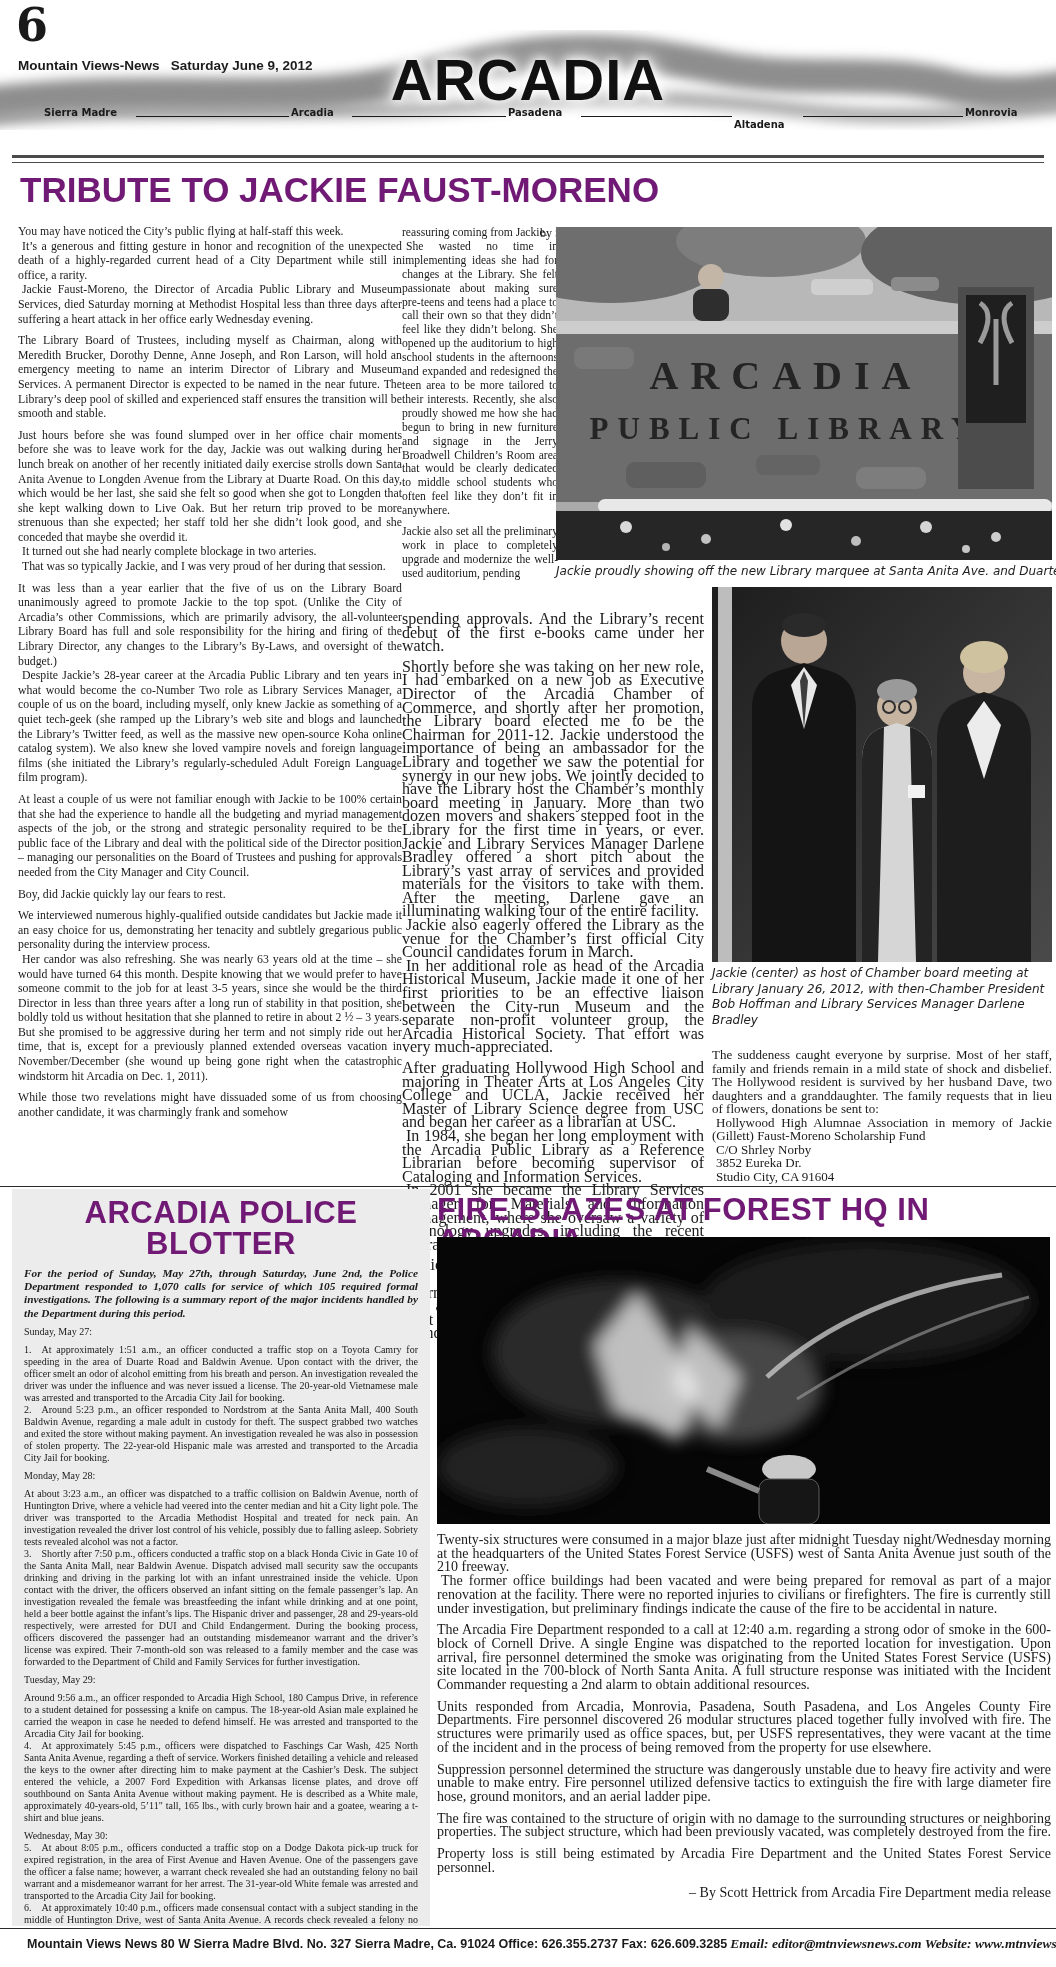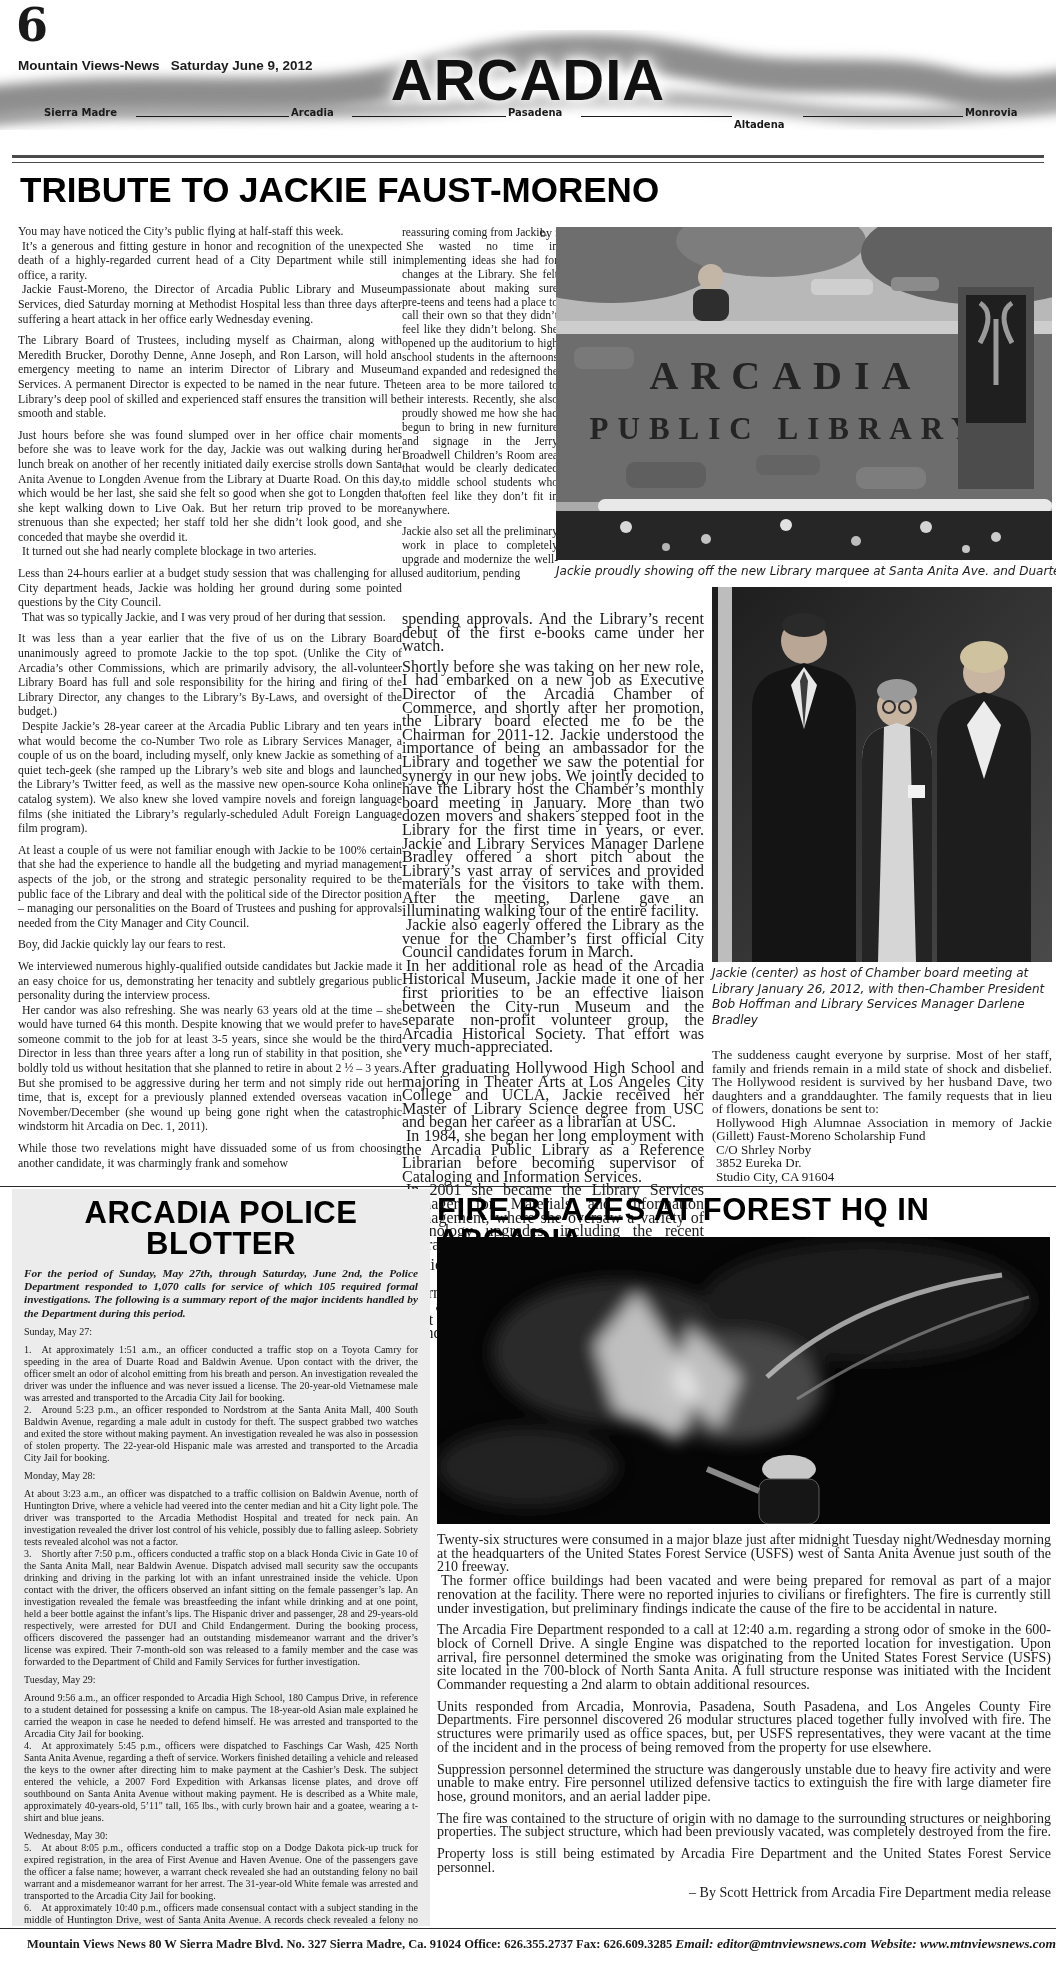--- a/index.html
+++ b/index.html
@@ -9,21 +9,21 @@
   
   .pagenum{font-family:"DejaVu Serif",serif;font-size:46px;font-weight:700;line-height:1;}
   .masthead{font-family:"Liberation Sans",sans-serif;font-size:13.5px;font-weight:700;white-space:pre;}
   .banner-title{font-family:"Liberation Sans",sans-serif;font-weight:700;font-size:58px;letter-spacing:1px;
       text-align:center;color:#111;text-shadow:0 0 8px #fff,0 0 16px #fff,0 0 24px #fff;}
   .cityline{height:0;border-top:1.5px solid #1a1a1a;}
   .city{font-family:"DejaVu Sans",sans-serif;font-size:10px;font-weight:700;background:transparent;white-space:nowrap;}
   .dblrule{border-top:3px solid #4a4a4a;border-bottom:1.5px solid #4a4a4a;height:4px;}
   .rule{border-top:1.5px solid #2a2a2a;height:0;}
   
-  .headline{font-family:"Liberation Sans",sans-serif;font-weight:700;color:#000000;line-height:1;}
+  .headline{font-family:"Liberation Sans",sans-serif;font-weight:700;color:#701a75;line-height:1;}
   .byline{font-size:12px;margin-top:40px;}
   .byline em{font-style:italic;}
   
   .cols p{margin:0;text-align:justify;line-height:inherit;}
   .cols p.gap{margin-top:7px;}
   .cols p.cont{text-indent:4px;}
   .col1{font-size:11.8px;line-height:14.6px;}
   .col2a{font-size:11.6px;line-height:13.9px;}
   .col2b{font-size:16px;line-height:13.6px;}
   .colR{font-size:13px;line-height:13.5px;}
@@ -39,21 +39,21 @@
   .entries p.day{text-align:left;}
   
   .fire-headline{font-size:31px;letter-spacing:.5px;}
   .firebody{font-size:14px;line-height:13.7px;}
   .firebody p{margin:0;text-align:justify;}
   .firebody p.gap{margin-top:8px;}
   .firebody p.cont{text-indent:4px;}
   .fire-byline{text-align:right;margin-top:8px;}
   
   .footer{font-size:12.5px;white-space:nowrap;}
-  .footer .finfo{font-family:Liberation Serif, serif;font-weight:700;padding-left:21px;}
+  .footer .finfo{font-family:Liberation Sans, sans-serif;font-weight:700;padding-left:21px;}
   .footer .fmail{font-family:"Liberation Serif",serif;font-weight:700;font-style:italic;font-size:13.5px;}
   svg text{font-family:"Liberation Serif",serif;}
 </style>
 </head>
 <body>
 
 <div id="page">
 
   <div class="abs pagenum" style="left:16px;top:2px;">6</div>
   <div class="abs masthead" style="left:18px;top:58px;">Mountain Views-News   Saturday June 9, 2012</div>
@@ -86,21 +86,20 @@
   <div class="abs headline" style="left:20px;top:172px;font-size:35px;">TRIBUTE TO JACKIE FAUST-MORENO</div>
   <div class="abs byline" style="left:540px;top:186px;"><span>by Scott Hettrick, </span><em>Arcadia’s Best</em></div>
 
   <div class="abs cols col1" style="left:18px;top:224px;width:384px;">
       <p>You may have noticed the City’s public flying at half-staff this week.</p>
       <p class="cont">It’s a generous and fitting gesture in honor and recognition of the unexpected death of a highly-regarded current head of a City Department while still in office, a rarity.</p>
       <p class="cont">Jackie Faust-Moreno, the Director of Arcadia Public Library and Museum Services, died Saturday morning at Methodist Hospital less than three days after suffering a heart attack in her office early Wednesday evening.</p>
       <p class="gap">The Library Board of Trustees, including myself as Chairman, along with Meredith Brucker, Dorothy Denne, Anne Joseph, and Ron Larson, will hold an emergency meeting to name an interim Director of Library and Museum Services. A permanent Director is expected to be named in the near future. The Library’s deep pool of skilled and experienced staff ensures the transition will be smooth and stable.</p>
       <p class="gap">Just hours before she was found slumped over in her office chair moments before she was to leave work for the day, Jackie was out walking during her lunch break on another of her recently initiated daily exercise strolls down Santa Anita Avenue to Longden Avenue from the Library at Duarte Road. On this day, which would be her last, she said she felt so good when she got to Longden that she kept walking down to Live Oak. But her return trip proved to be more strenuous than she expected; her staff told her she didn’t look good, and she conceded that maybe she overdid it.</p>
       <p class="cont">It turned out she had nearly complete blockage in two arteries.</p>
-      <p class="gap">Less than 24-hours earlier at a budget study session that was challenging for all City department heads, Jackie was holding her ground during some pointed questions by the City Council.</p>
       <p class="cont">That was so typically Jackie, and I was very proud of her during that session.</p>
       <p class="gap">It was less than a year earlier that the five of us on the Library Board unanimously agreed to promote Jackie to the top spot. (Unlike the City of Arcadia’s other Commissions, which are primarily advisory, the all-volunteer Library Board has full and sole responsibility for the hiring and firing of the Library Director, any changes to the Library’s By-Laws, and oversight of the budget.)</p>
       <p class="cont">Despite Jackie’s 28-year career at the Arcadia Public Library and ten years in what would become the co-Number Two role as Library Services Manager, a couple of us on the board, including myself, only knew Jackie as something of a quiet tech-geek (she ramped up the Library’s web site and blogs and launched the Library’s Twitter feed, as well as the massive new open-source Koha online catalog system). We also knew she loved vampire novels and foreign language films (she initiated the Library’s regularly-scheduled Adult Foreign Language film program).</p>
       <p class="gap">At least a couple of us were not familiar enough with Jackie to be 100% certain that she had the experience to handle all the budgeting and myriad management aspects of the job, or the strong and strategic personality required to be the public face of the Library and deal with the political side of the Director position – managing our personalities on the Board of Trustees and pushing for approvals needed from the City Manager and City Council.</p>
       <p class="gap">Boy, did Jackie quickly lay our fears to rest.</p>
       <p class="gap">We interviewed numerous highly-qualified outside candidates but Jackie made it an easy choice for us, demonstrating her tenacity and subtlely gregarious public personality during the interview process.</p>
       <p class="cont">Her candor was also refreshing. She was nearly 63 years old at the time – she would have turned 64 this month. Despite knowing that we would prefer to have someone commit to the job for at least 3-5 years, since she would be the third Director in less than three years after a long run of stability in that position, she boldly told us without hesitation that she planned to retire in about 2 ½ – 3 years. But she promised to be aggressive during her term and not simply ride out her time, that is, except for a previously planned extended overseas vacation in November/December (she wound up being gone right when the catastrophic windstorm hit Arcadia on Dec. 1, 2011).</p>
       <p class="gap">While those two revelations might have dissuaded some of us from choosing another candidate, it was charmingly frank and somehow</p>
     </div>
 

